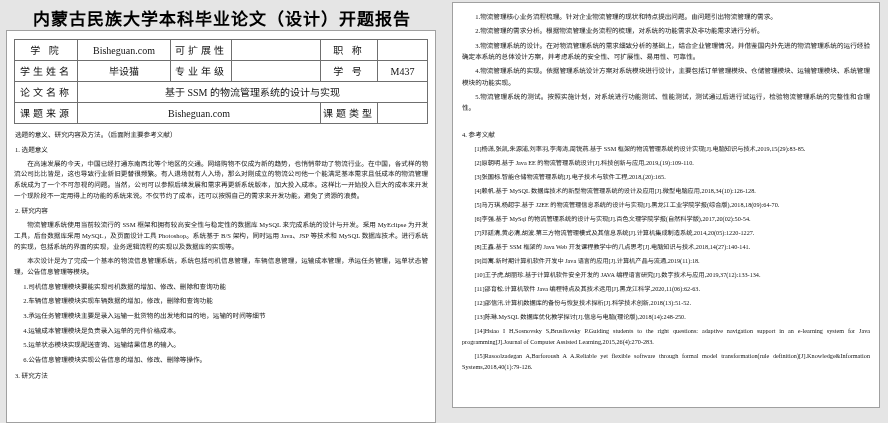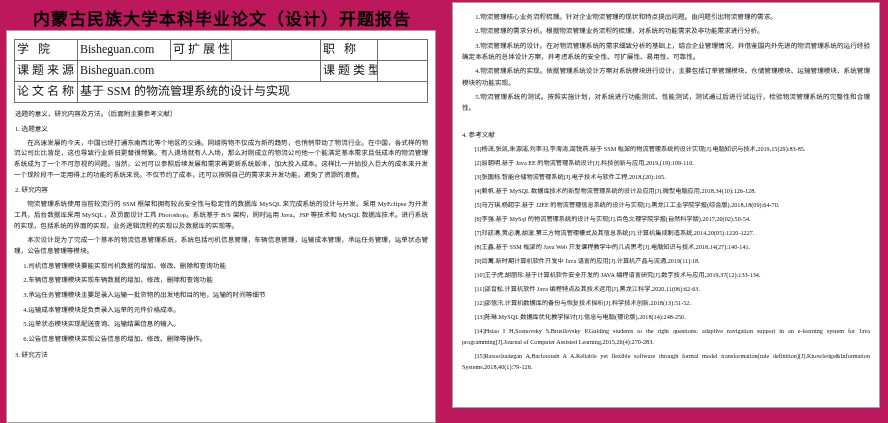--- a/index.html
+++ b/index.html
@@ -14,21 +14,21 @@
     font-family: "Liberation Serif", "DejaVu Serif", serif;
     color: #1a1a1a;
     overflow: hidden;
   }
   .workspace {
     display: flex;
     flex-direction: row;
     width: 888px;
     height: 423px;
     align-items: flex-start;
-    background: #be185d;
+    background: #e5e5e5;
   }
 
   
   .page {
     background: #ffffff;
     border: 1px solid #9a9a9a;
     box-sizing: border-box;
     overflow: hidden;
     position: relative;
   }
@@ -69,21 +69,22 @@
   
   table.info-table {
     border-collapse: collapse;
     width: 100%;
     margin: 4px 0 0 0;
     table-layout: fixed;
   }
   table.info-table td {
     border: 1px solid #6f6f6f;
     height: 18px;
-    font-size: 12px;
+    font-size: 10px;
+    text-align: center;
     vertical-align: middle;
     padding: 1px 2px;
     font-family: "Liberation Serif", "DejaVu Serif", serif;
     color: #111;
     line-height: 1.1;
     overflow: hidden;
     white-space: nowrap;
   }
   td.lbl { letter-spacing: 3px; }
 
@@ -184,28 +185,36 @@
         <tbody>
           <tr>
             <td class="lbl" style="width:58px">学    院</td>
             <td style="width:88px">Bisheguan.com</td>
             <td class="lbl" style="width:56px">可扩展性</td>
             <td style="width:84px"></td>
             <td class="lbl" style="width:52px">职    称</td>
             <td></td>
           </tr>
           <tr>
+            <td class="lbl">学生姓名</td>
+            <td>毕设猫</td>
+            <td class="lbl">专业年级</td>
+            <td></td>
+            <td class="lbl">学    号</td>
+            <td>M437</td>
+          </tr>
+          <tr>
+            <td class="lbl">论文名称</td>
+            <td colspan="5">基于 SSM 的物流管理系统的设计与实现</td>
+          </tr>
+          <tr>
             <td class="lbl">课题来源</td>
             <td colspan="3">Bisheguan.com</td>
             <td class="lbl">课题类型</td>
             <td></td>
-          </tr>
-          <tr>
-            <td class="lbl">论文名称</td>
-            <td colspan="5">基于 SSM 的物流管理系统的设计与实现</td>
           </tr>
         </tbody>
       </table>
 
       <div class="section-prompt">选题的意义、研究内容及方法。（后面附主要参考文献）</div>
 
       <div class="heading">1. 选题意义</div>
       <p class="para">在高速发展的今天，中国已经打通东南西北等个地区的交通。网络购物不仅成为新的趋势，也悄悄带动了物流行业。在中国，各式样的物流公司比比皆是，这也导致行业新旧更替很频繁。有人退场就有人入场，那么对刚成立的物流公司他一个能满足基本需求且低成本的物流管理系统成为了一个不可忽视的问题。当然，公司可以参照后续发展和需求再更新系统版本，加大投入成本。这样比一开始投入巨大的成本来开发一个现阶段不一定用得上的功能的系统来说。不仅节约了成本，还可以按照自己的需求来开发功能，避免了资源的浪费。</p>
 
       <div class="heading">2. 研究内容</div>

